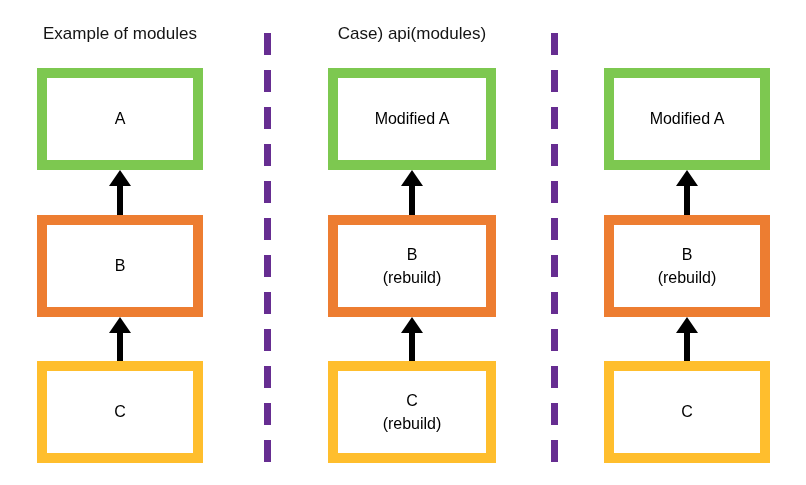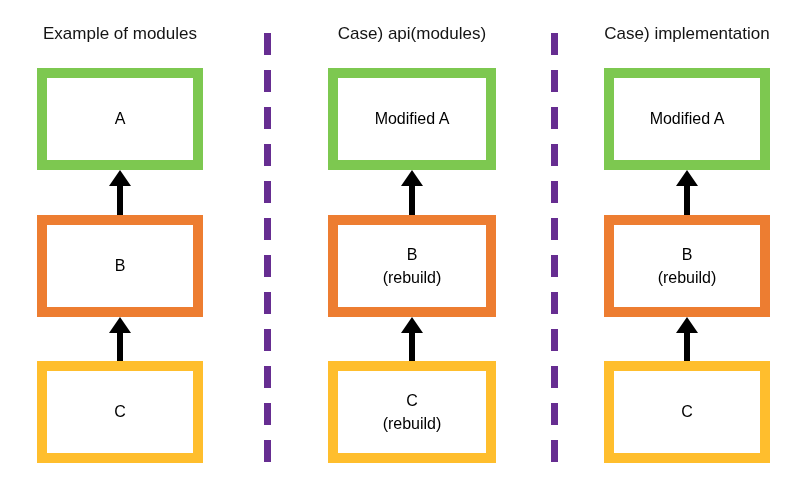--- a/index.html
+++ b/index.html
@@ -165,21 +165,20 @@
 
     <div class="box box-bottom border-yellow">
       <div class="box-label">C
 (rebuild)</div>
     </div>
   </div>
 
   <div class="divider divider-2"></div>
 
   <div class="col col-3">
-    <div class="col-title">Case) implementation</div>
 
     <div class="box box-top border-green">
       <div class="box-label">Modified A</div>
     </div>
 
     <div class="arrow arrow-1">
       <div class="arrow-head"></div>
       <div class="arrow-stem"></div>
     </div>
 

